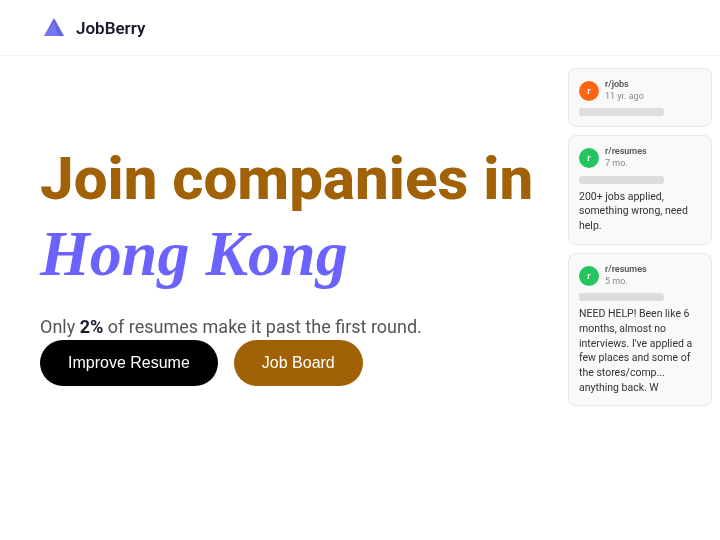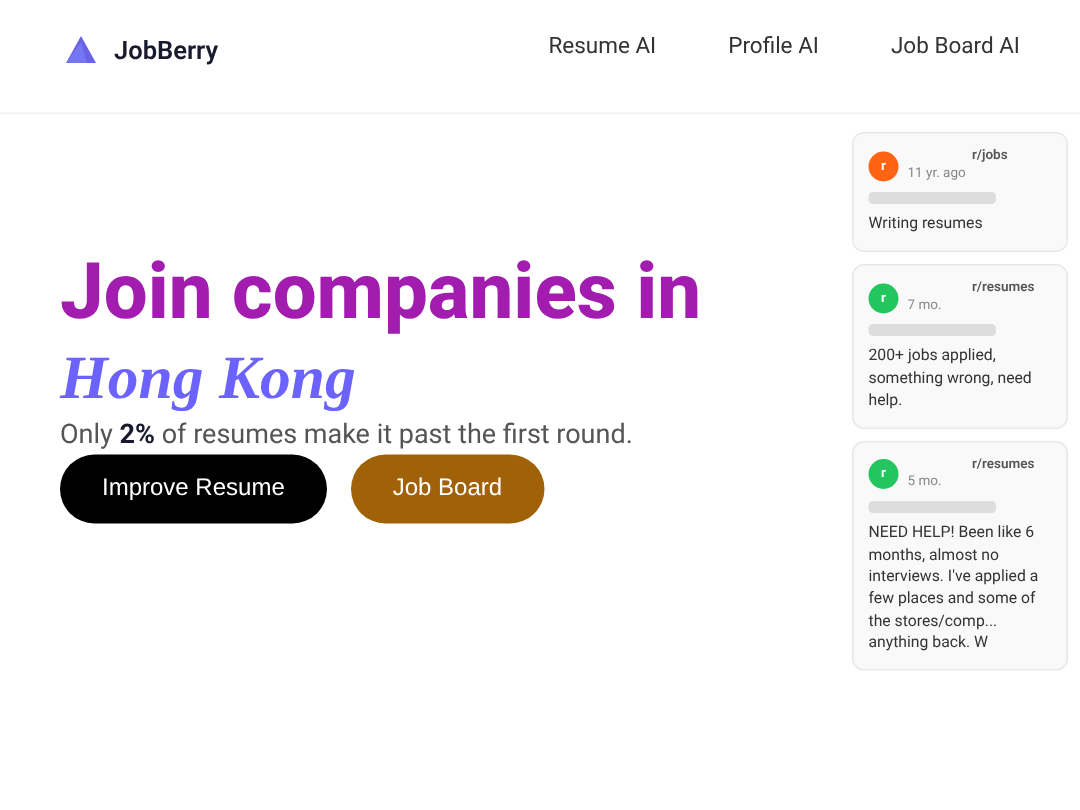--- a/index.html
+++ b/index.html
@@ -8,26 +8,25 @@
       background: #ffffff;
       width: 720px;
       height: 540px;
       overflow: hidden;
       position: relative;
     }
 
     
     .navbar {
       display: flex;
-      align-items: flex-start;
-      padding: 0 40px;
+      align-items: center;
+      padding: 16px 40px;
       height: 56px;
       background: #ffffff;
       border-bottom: 1px solid #f0f0f0;
-      margin-top: 20px;
     }
     .logo-area {
       display: flex;
       align-items: center;
       gap: 8px;
       margin-right: auto;
     }
     .logo-icon {
       width: 28px;
       height: 28px;
@@ -55,33 +54,34 @@
       height: calc(540px - 56px);
       position: relative;
     }
 
     
     .hero {
       flex: 0 0 560px;
       padding-top: 50px;
     }
     .hero-heading {
-      font-size: 52px;
+      font-size: 60px;
       font-weight: 800;
-      color: #a21caf;
+      color: #a16207;
       line-height: 1.1;
       margin-bottom: 4px;
     }
     .hero-city {
-      font-size: 41px;
+      font-size: 64px;
       font-weight: 700;
       color: #6c63ff;
       font-family: 'Georgia', cursive;
       font-style: italic;
       line-height: 1.2;
+      margin-bottom: 20px;
     }
     .hero-sub {
       font-size: 18px;
       color: #555;
       line-height: 1.5;
     }
     .hero-sub strong {
       font-weight: 700;
       color: #1a1a2e;
     }
@@ -158,21 +158,20 @@
     }
     .reddit-meta {
       font-size: 9px;
       color: #888;
       line-height: 1.3;
     }
     .reddit-meta strong {
       color: #555;
       font-weight: 600;
       display: block;
-      margin-left: 43px;
     }
     .reddit-blurred-text {
       height: 8px;
       background: #ddd;
       border-radius: 3px;
       margin-top: 2px;
       width: 70%;
     }
     .reddit-card-body {
       font-size: 10.5px;
@@ -184,25 +183,20 @@
 <body>
 
 <nav class="navbar">
   <div class="logo-area">
     <svg class="logo-icon" viewBox="0 0 28 28" fill="none">
       <polygon points="4,22 14,4 24,22" fill="#4f46e5" opacity="0.85"></polygon>
       <polygon points="4,22 14,8 18,22" fill="#818cf8" opacity="0.5"></polygon>
     </svg>
     <span class="logo-text">JobBerry</span>
   </div>
-  <ul class="nav-links">
-    <li><a href="#">Resume AI</a></li>
-    <li><a href="#">Profile AI</a></li>
-    <li><a href="#">Job Board AI</a></li>
-  </ul>
 </nav>
 
 <div class="main-content">
 
   <div class="hero">
     <div class="hero-heading">Join companies in</div>
     <div class="hero-city">Hong Kong</div>
     <p class="hero-sub">
       <span>Only </span><strong>2%</strong><span> of resumes make it past the first round.</span>
     </p>
@@ -216,21 +210,20 @@
 
     <div class="reddit-card">
       <div class="reddit-card-header">
         <div class="reddit-avatar">r</div>
         <div class="reddit-meta">
           <strong>r/jobs</strong>
           <span>11 yr. ago</span>
         </div>
       </div>
       <div class="reddit-blurred-text"></div>
-      <div class="reddit-card-body" style="margin-top:6px;">Writing resumes</div>
     </div>
 
     <div class="reddit-card">
       <div class="reddit-card-header">
         <div class="reddit-avatar green">r</div>
         <div class="reddit-meta">
           <strong>r/resumes</strong>
           <span>7 mo.</span>
         </div>
       </div>

